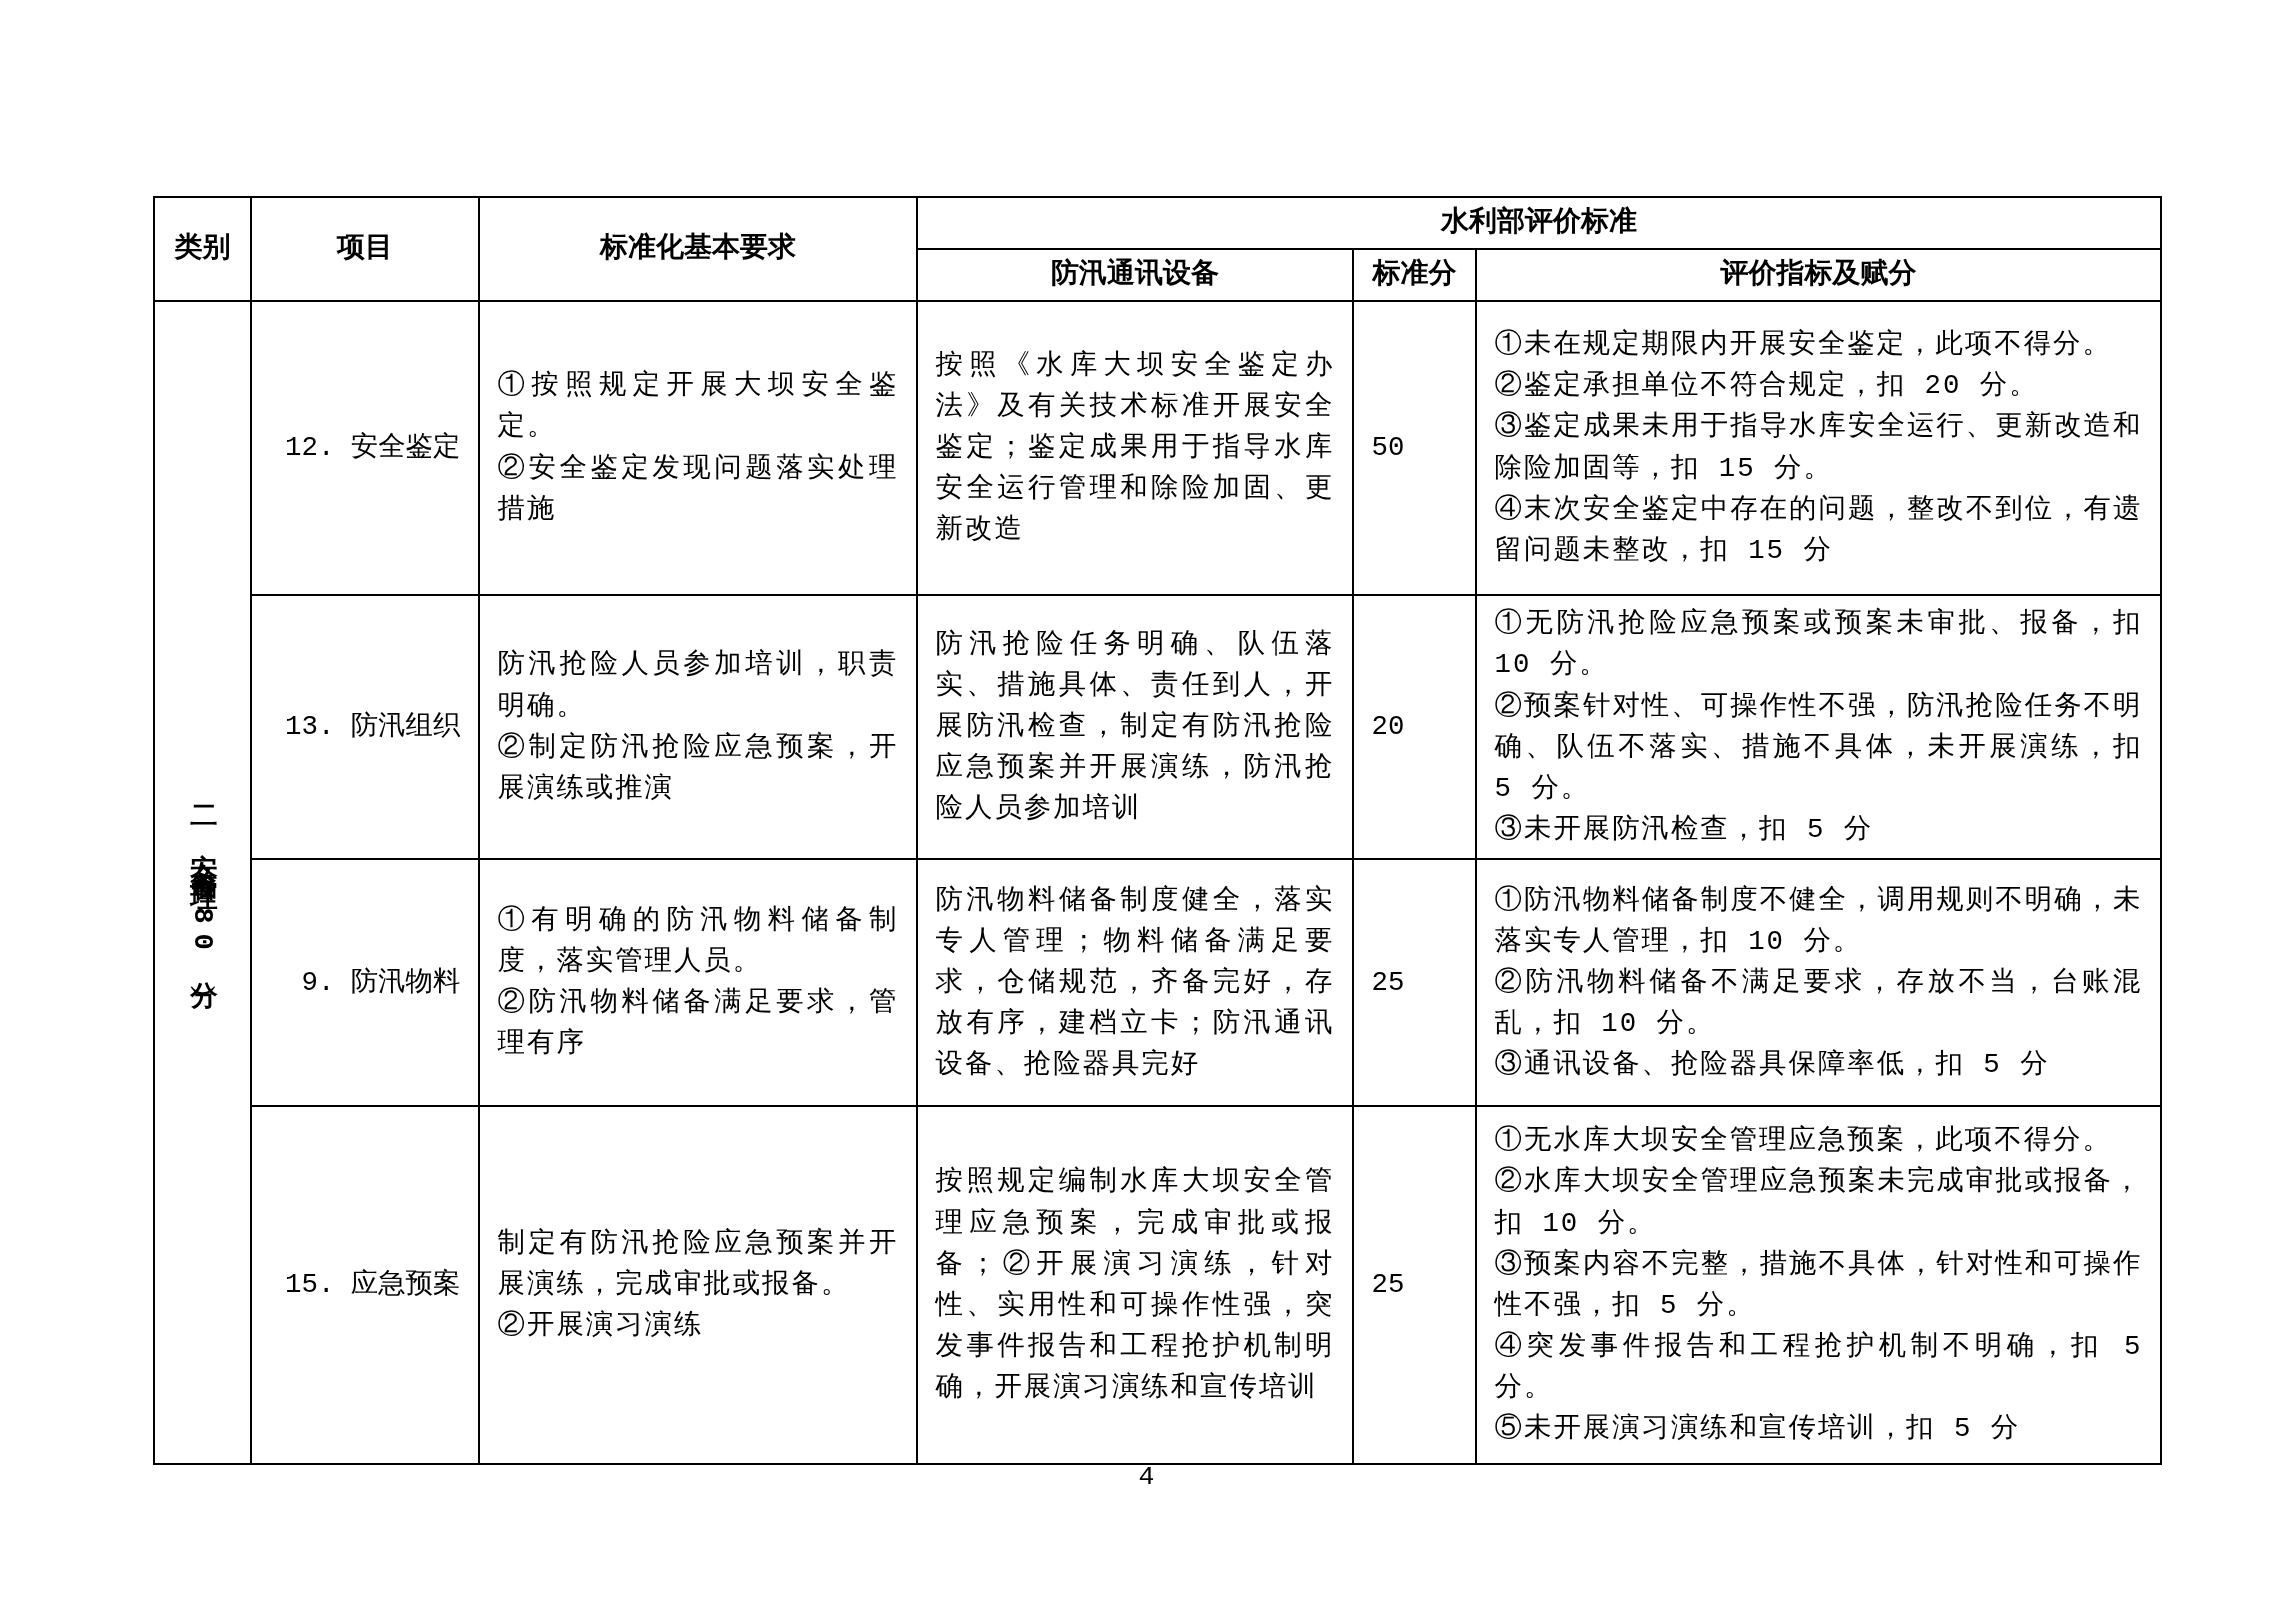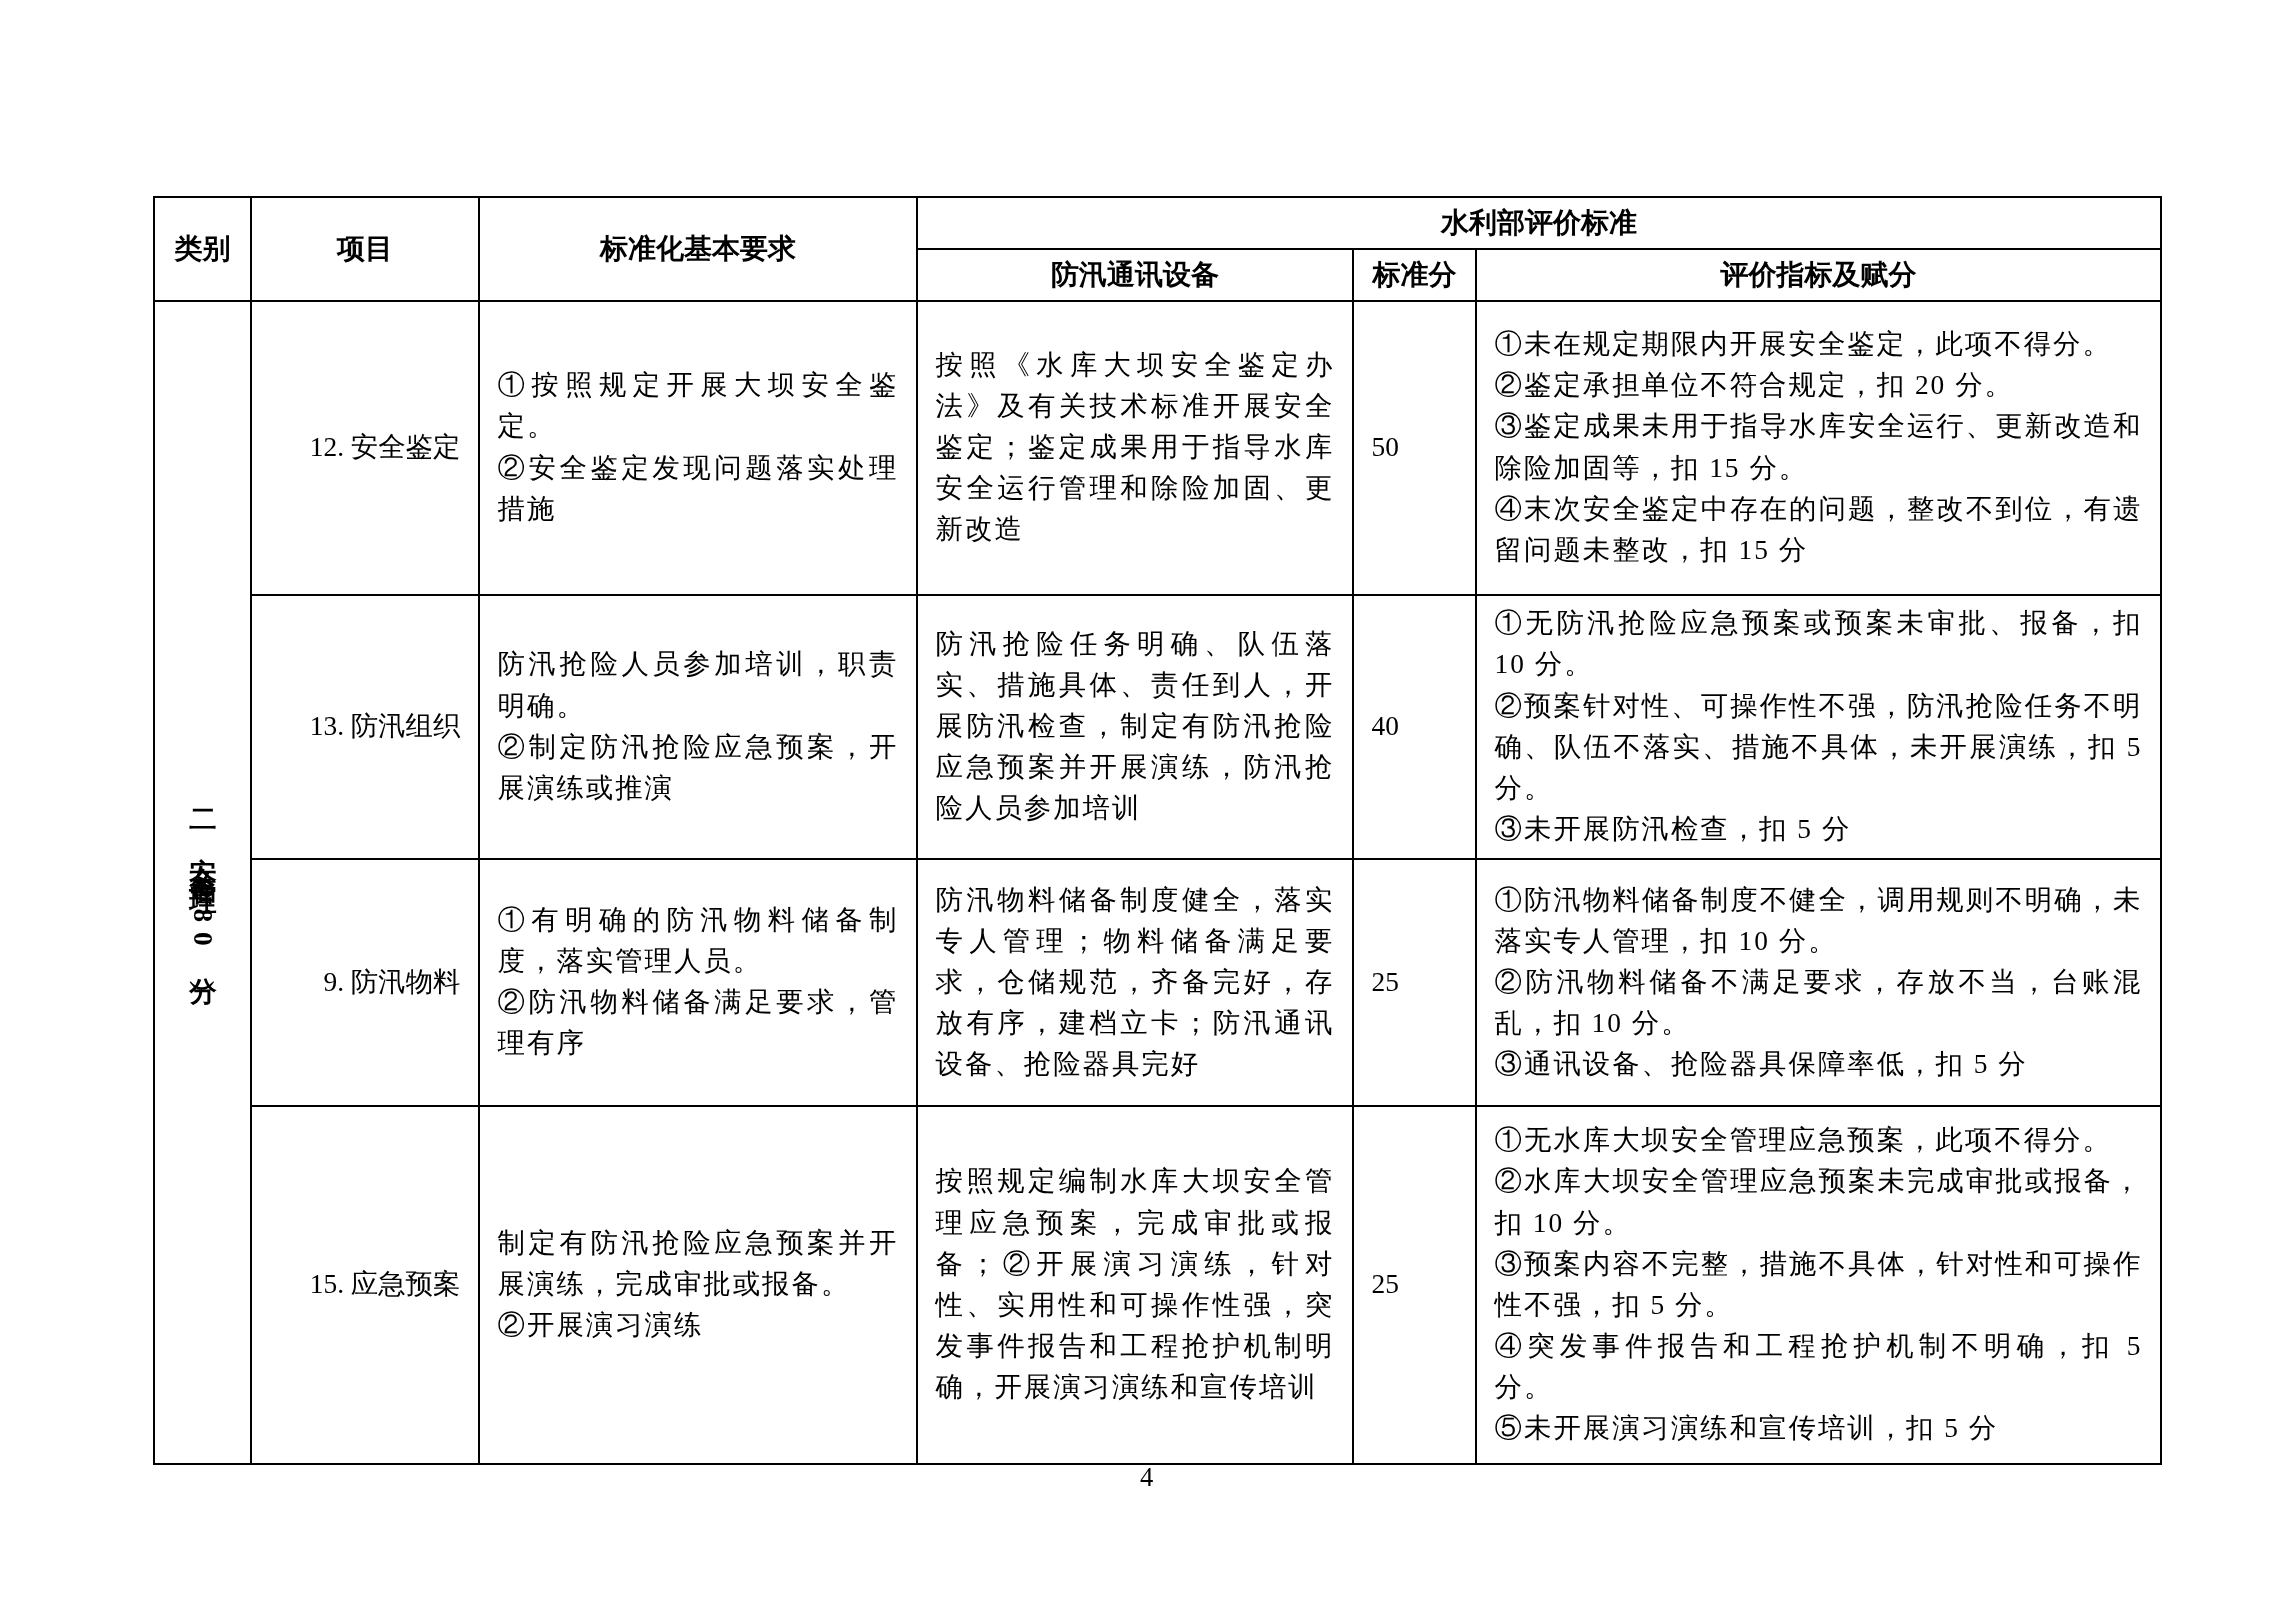--- a/index.html
+++ b/index.html
@@ -5,21 +5,21 @@
   html, body {
     margin: 0;
     padding: 0;
     background: #ffffff;
   }
   .page {
     position: relative;
     width: 2293px;
     height: 1621px;
     background: #ffffff;
-    font-family: Liberation Serif, serif;
+    font-family: Liberation Mono, monospace;
     color: #000000;
   }
   table.eval {
     position: absolute;
     left: 153px;
     top: 196px;
     width: 2007px;
     border-collapse: collapse;
     table-layout: fixed;
   }
@@ -105,21 +105,21 @@
         <td class="text-cell">①未在规定期限内开展安全鉴定，此项不得分。
 ②鉴定承担单位不符合规定，扣 20 分。
 ③鉴定成果未用于指导水库安全运行、更新改造和除险加固等，扣 15 分。
 ④末次安全鉴定中存在的问题，整改不到位，有遗留问题未整改，扣 15 分</td>
       </tr>
       <tr style="height:250px">
         <td class="item-cell">13. 防汛组织</td>
         <td class="text-cell">防汛抢险人员参加培训，职责明确。
 ②制定防汛抢险应急预案，开展演练或推演</td>
         <td class="text-cell">防汛抢险任务明确、队伍落实、措施具体、责任到人，开展防汛检查，制定有防汛抢险应急预案并开展演练，防汛抢险人员参加培训</td>
-        <td class="score-cell">40</td>
+        <td class="score-cell">20</td>
         <td class="text-cell">①无防汛抢险应急预案或预案未审批、报备，扣 10 分。
 ②预案针对性、可操作性不强，防汛抢险任务不明确、队伍不落实、措施不具体，未开展演练，扣 5 分。
 ③未开展防汛检查，扣 5 分</td>
       </tr>
       <tr style="height:247px">
         <td class="item-cell">9. 防汛物料</td>
         <td class="text-cell">①有明确的防汛物料储备制度，落实管理人员。
 ②防汛物料储备满足要求，管理有序</td>
         <td class="text-cell">防汛物料储备制度健全，落实专人管理；物料储备满足要求，仓储规范，齐备完好，存放有序，建档立卡；防汛通讯设备、抢险器具完好</td>
         <td class="score-cell">25</td>

